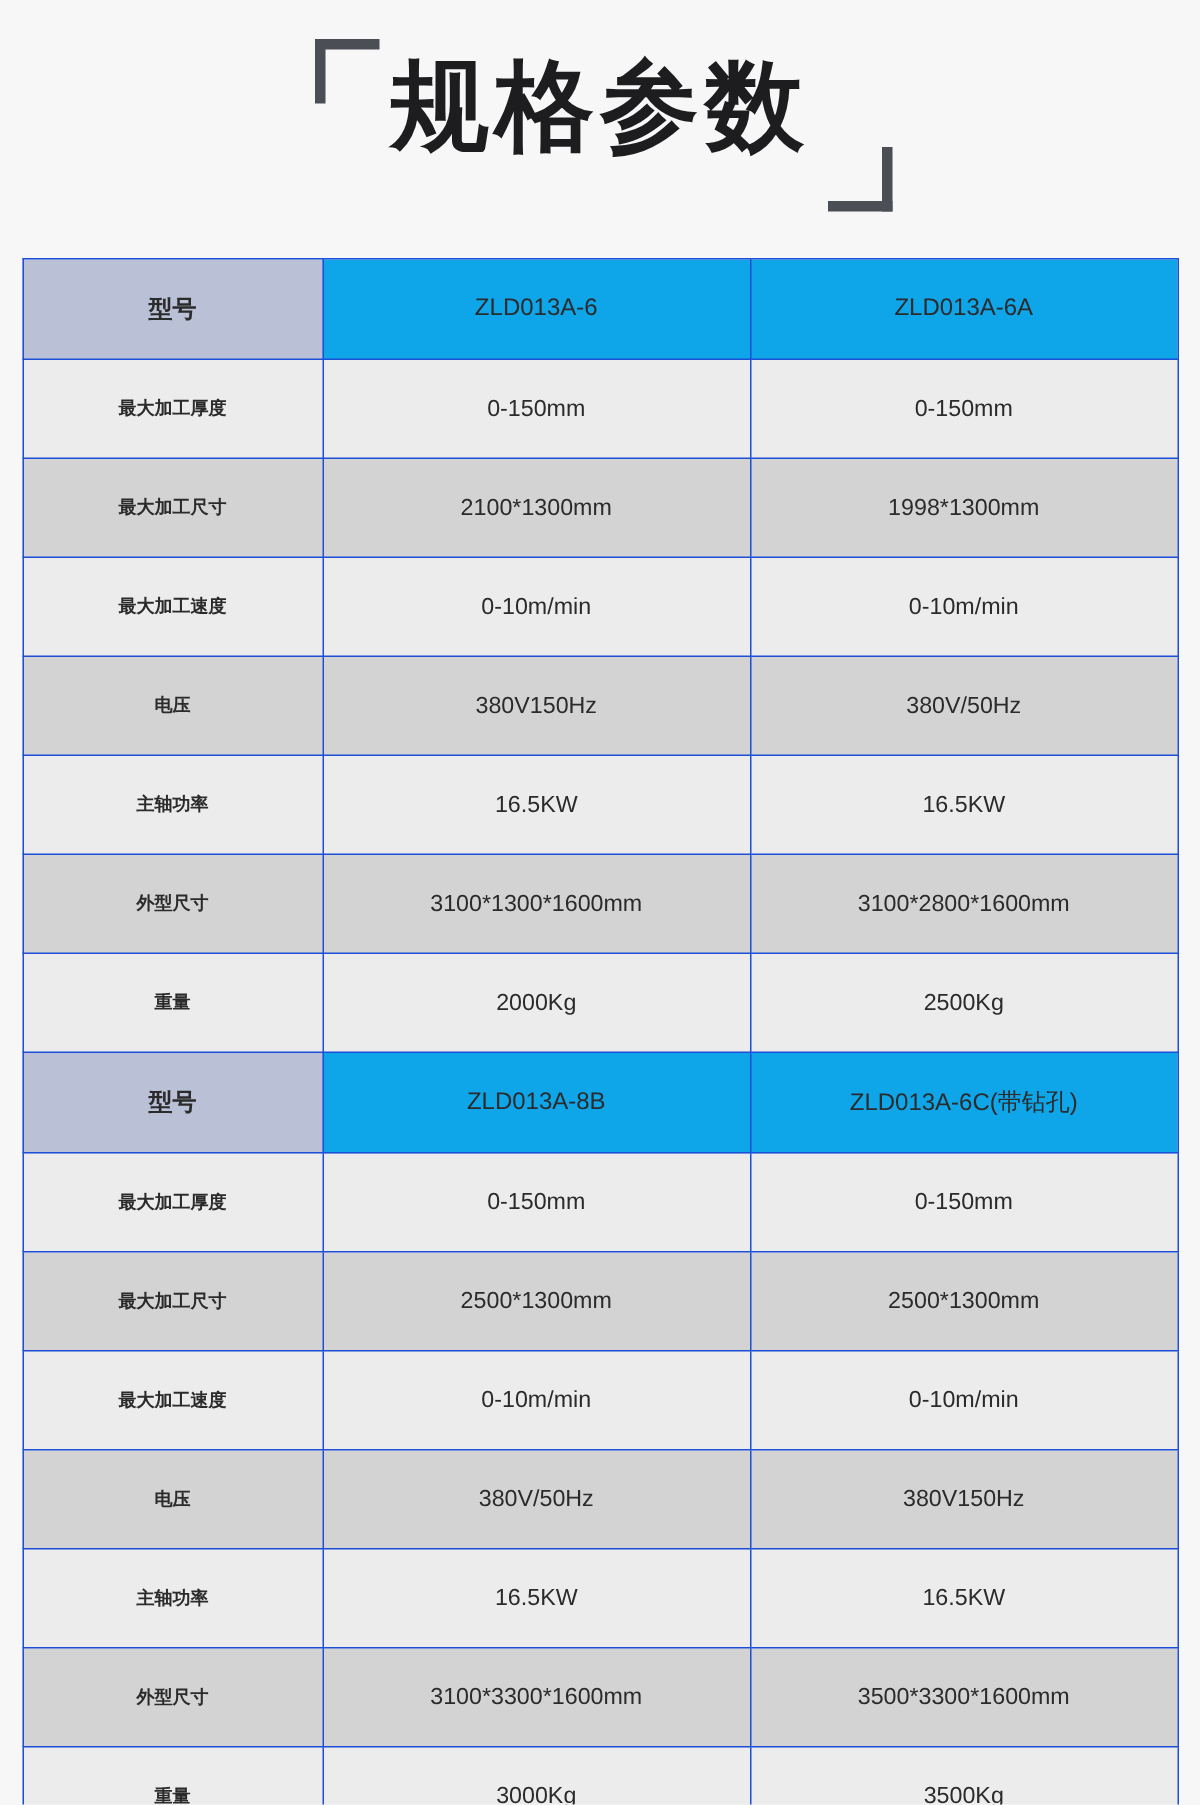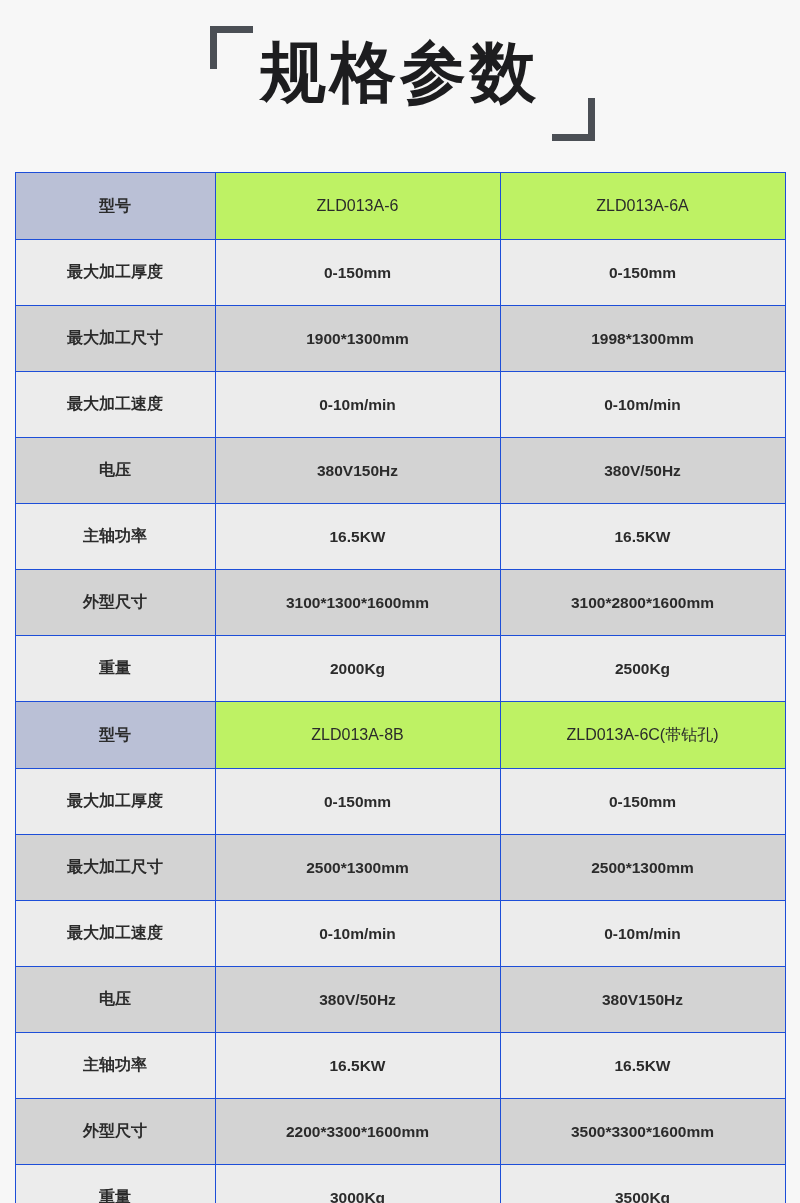--- a/index.html
+++ b/index.html
@@ -50,21 +50,21 @@
     position: absolute;
     left: 0;
     right: 0;
     top: 32px;
     text-align: center;
     font-size: 66px;
     line-height: 80px;
     font-weight: bold;
     letter-spacing: 4px;
     color: #1d1d1f;
-    font-family: Liberation Sans, sans-serif;
+    font-family: Liberation Serif, serif;
   }
 
   
   .spec-table {
     width: 770px;
     margin: 12px auto 0 auto;
     border-collapse: collapse;
     table-layout: fixed;
   }
   .spec-table td {
@@ -74,37 +74,36 @@
     height: 63px;
     font-size: 15.5px;
     color: #2b2b2b;
   }
   .col-label { width: 200px; }
   .col-val   { width: 285px; }
 
   
   td.label {
     font-weight: bold;
-    font-size: 16px;
+    font-size: 12px;
     background: #d3d3d3;
   }
   tr.row-alt td.label {
     background: #ececec;
   }
   td.value {
     background: #d3d3d3;
-    font-weight: bold;
   }
   tr.row-alt td.value {
     background: #ececec;
   }
 
   
   tr.header-row td {
-    background: #bef264;
+    background: #0ea5e9;
     font-size: 16px;
     height: 64px;
   }
   tr.header-row td.label {
     background: #bac0d6;
     font-weight: bold;
   }
 </style>
 </head>
 <body>
@@ -130,21 +129,21 @@
         <td>ZLD013A-6</td>
         <td>ZLD013A-6A</td>
       </tr>
       <tr class="row-alt">
         <td class="label">最大加工厚度</td>
         <td class="value">0-150mm</td>
         <td class="value">0-150mm</td>
       </tr>
       <tr>
         <td class="label">最大加工尺寸</td>
-        <td class="value">1900*1300mm</td>
+        <td class="value">2100*1300mm</td>
         <td class="value">1998*1300mm</td>
       </tr>
       <tr class="row-alt">
         <td class="label">最大加工速度</td>
         <td class="value">0-10m/min</td>
         <td class="value">0-10m/min</td>
       </tr>
       <tr>
         <td class="label">电压</td>
         <td class="value">380V150Hz</td>
@@ -191,21 +190,21 @@
         <td class="value">380V/50Hz</td>
         <td class="value">380V150Hz</td>
       </tr>
       <tr class="row-alt">
         <td class="label">主轴功率</td>
         <td class="value">16.5KW</td>
         <td class="value">16.5KW</td>
       </tr>
       <tr>
         <td class="label">外型尺寸</td>
-        <td class="value">2200*3300*1600mm</td>
+        <td class="value">3100*3300*1600mm</td>
         <td class="value">3500*3300*1600mm</td>
       </tr>
       <tr class="row-alt">
         <td class="label">重量</td>
         <td class="value">3000Kg</td>
         <td class="value">3500Kg</td>
       </tr>
     </tbody>
   </table>
 

